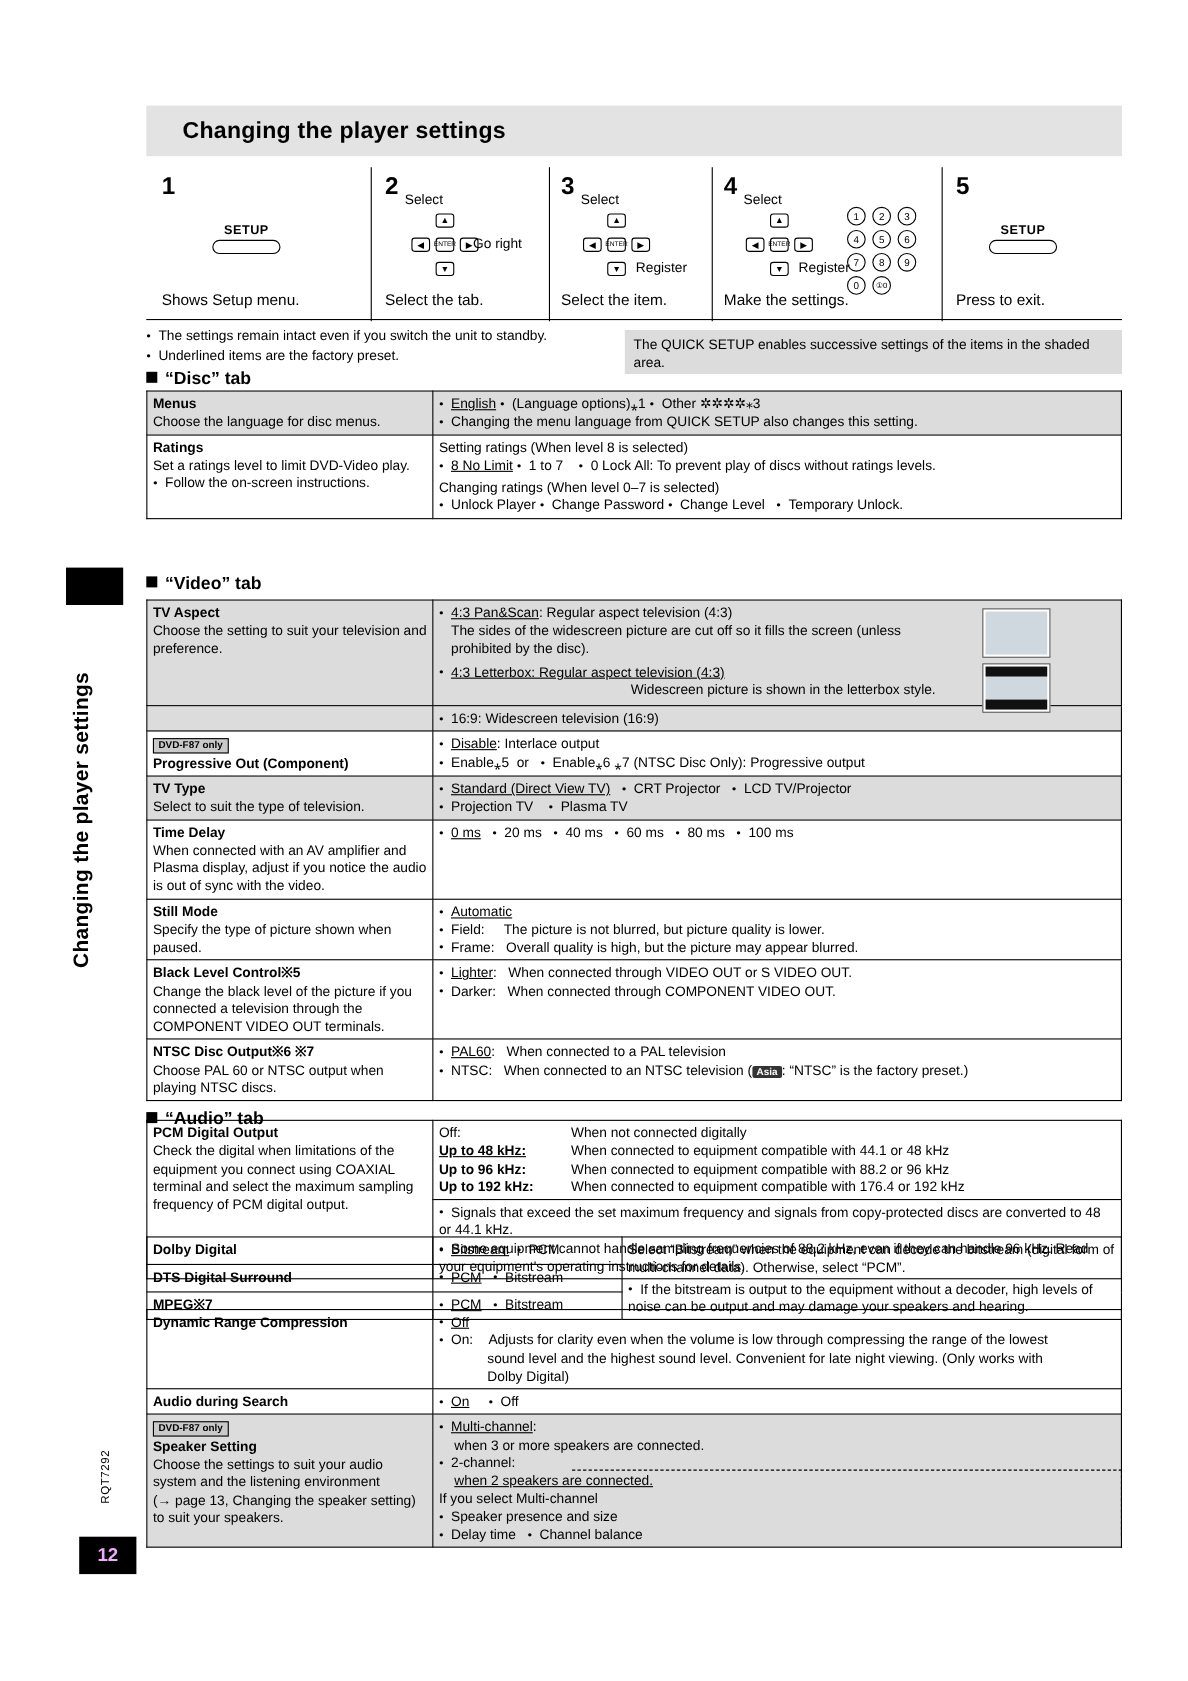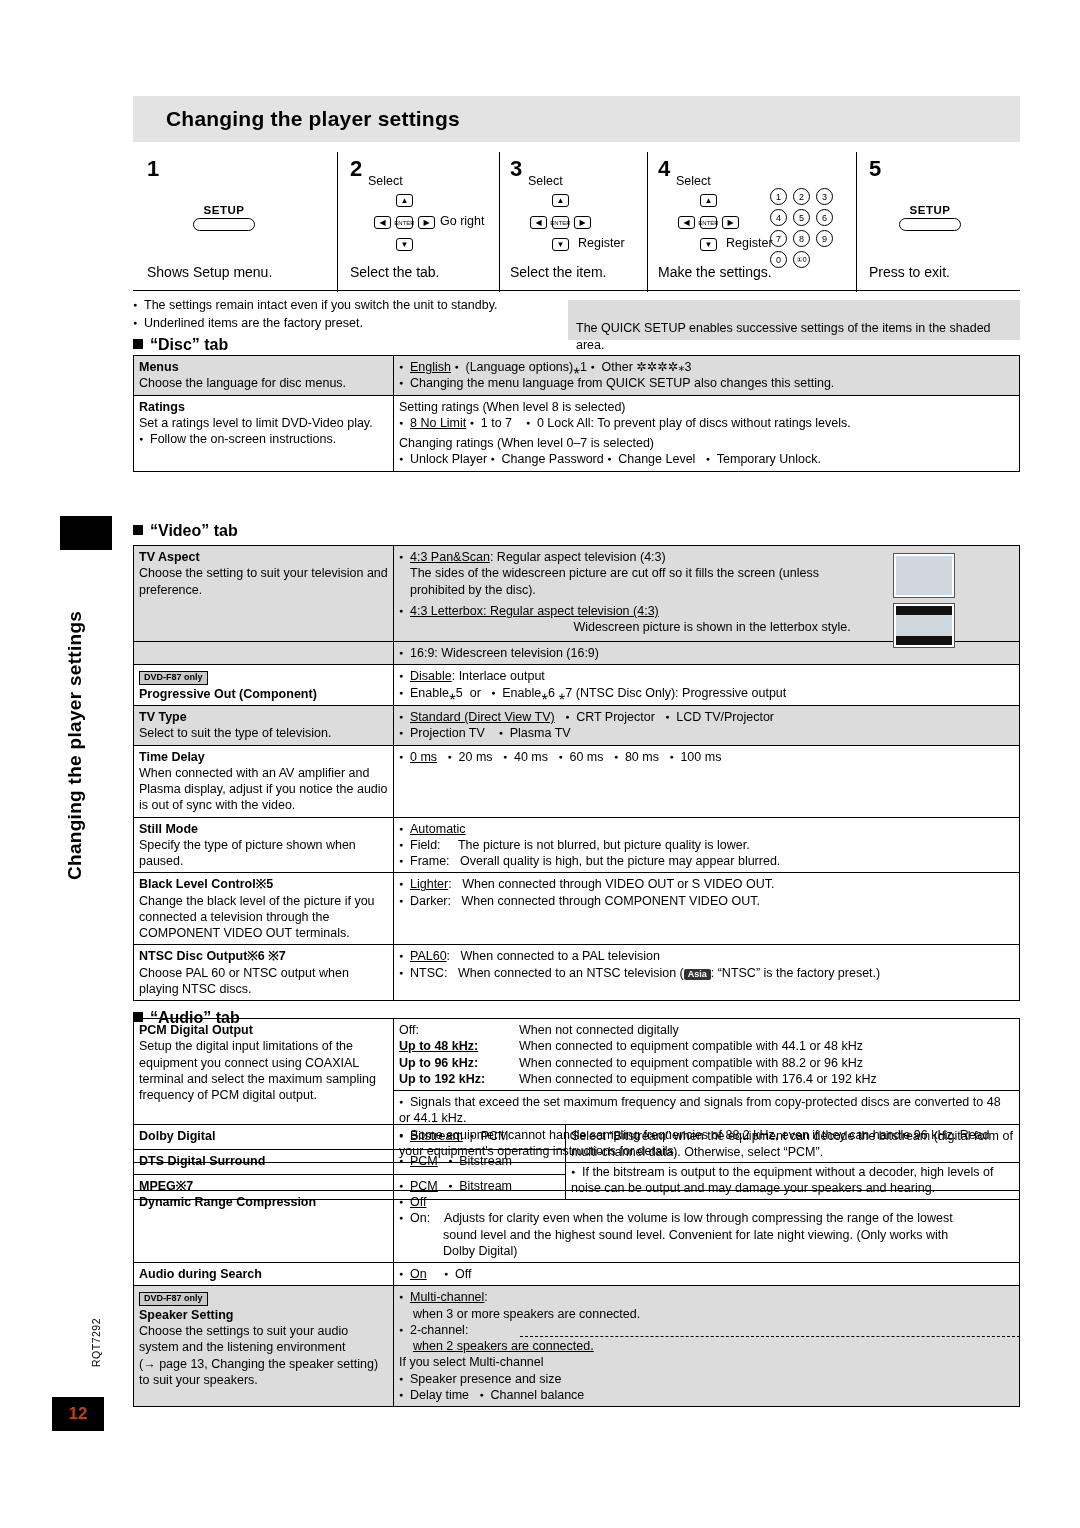--- a/index.html
+++ b/index.html
@@ -52,22 +52,22 @@
   .numpad { position:absolute; width:76px; }
   .numpad .row { display:flex; gap:6px; margin-bottom:4px; }
   .numpad .k {
     width:17px; height:17px; border:1.2px solid #000; border-radius:50%;
     font-size:9px; display:flex; align-items:center; justify-content:center;
   }
 
   
   .note { position:absolute; font-size:12.5px; }
   .quick-box {
-    position:absolute; left:568px; top:300px; width:452px; height:24px;
-    background:#dcdcdc; font-size:12.5px; padding:20px 8px; line-height:1.35;
+    position:absolute; left:568px; top:300px; width:452px; height:40px;
+    background:#dcdcdc; font-size:12.5px; padding:5px 8px; line-height:1.35;
   }
 
   
   .sec-head { position:absolute; font-size:16px; font-weight:bold; }
   .sec-head .sq {
     display:inline-block; width:10px; height:10px; background:#000; margin-right:7px;
     vertical-align:1px;
   }
 
   
@@ -100,22 +100,22 @@
   .spine-text {
     position:absolute; left:64px; top:560px; width:44px; height:320px;
     font-size:19px; font-weight:bold; writing-mode:vertical-rl;
     transform:rotate(180deg); text-align:left; letter-spacing:.3px;
   }
   .rqt {
     position:absolute; left:90px; top:1318px; font-size:10.5px;
     writing-mode:vertical-rl; transform:rotate(180deg); letter-spacing:.5px;
   }
   .pagenum {
-    position:absolute; left:52px; top:1397px; width:52px; height:34px; background:#000;
-    color:#c2410c; font-size:17px; font-weight:bold; display:flex; align-items:center;
+    position:absolute; left:72px; top:1397px; width:52px; height:34px; background:#000;
+    color:#f0abfc; font-size:17px; font-weight:bold; display:flex; align-items:center;
     justify-content:center;
   }
 
   .dashline { position:absolute; border-top:1px dashed #000; }
 </style>
 </head>
 <body>
 
 <div class="page">
 
@@ -151,21 +151,21 @@
         <div class="key" style="left:22px;top:22px;">
             <span style="font-size:6px;">ENTER</span>
           </div>
         <div class="key" style="left:44px;top:22px;">
             <span class="arrowglyph">▶</span>
           </div>
         <div class="key" style="left:22px;top:44px;">
             <span class="arrowglyph">▼</span>
           </div>
       </div>
-      <div class="lbl-small" style="left:102px;top:62px;">Go right</div>
+      <div class="lbl-small" style="left:92px;top:62px;">Go right</div>
       <div class="cap" style="left:12px;">Select the tab.</div>
     </div>
 
     <div class="step" style="left:367px;width:148px;">
       <div class="num" style="left:10px;">3</div>
       <div class="lbl-select" style="left:28px;top:22px;">Select</div>
       <div class="pad" style="left:30px;top:42px;width:96px;height:52px;">
         <div class="key" style="left:22px;top:0;">
             <span class="arrowglyph">▲</span>
           </div>
@@ -408,21 +408,21 @@
 
   <div class="sec-head" style="left:133px;top:1009px;">
     <span class="sq"></span><span>“Audio” tab</span>
   </div>
 
   <table class="tbl" style="top:1018px;">
     <tbody>
         <tr>
       <td class="lft" rowspan="2">
         <div class="rowname">PCM Digital Output</div>
-        <div>Setup the digital input limitations of the equipment you connect using COAXIAL terminal and select the maximum sampling frequency of PCM digital output.</div>
+        <div>Check the digital when limitations of the equipment you connect using COAXIAL terminal and select the maximum sampling frequency of PCM digital output.</div>
       </td>
       <td>
         <table style="border-collapse:collapse;width:100%;">
           <tbody>
                 <tr>
             <td style="border:none;padding:0;width:120px;">Off:</td>
             <td style="border:none;padding:0;">When not connected digitally</td>
           </tr>
           <tr>
             <td style="border:none;padding:0;font-weight:bold;text-decoration:underline;">Up to 48 kHz:</td>

